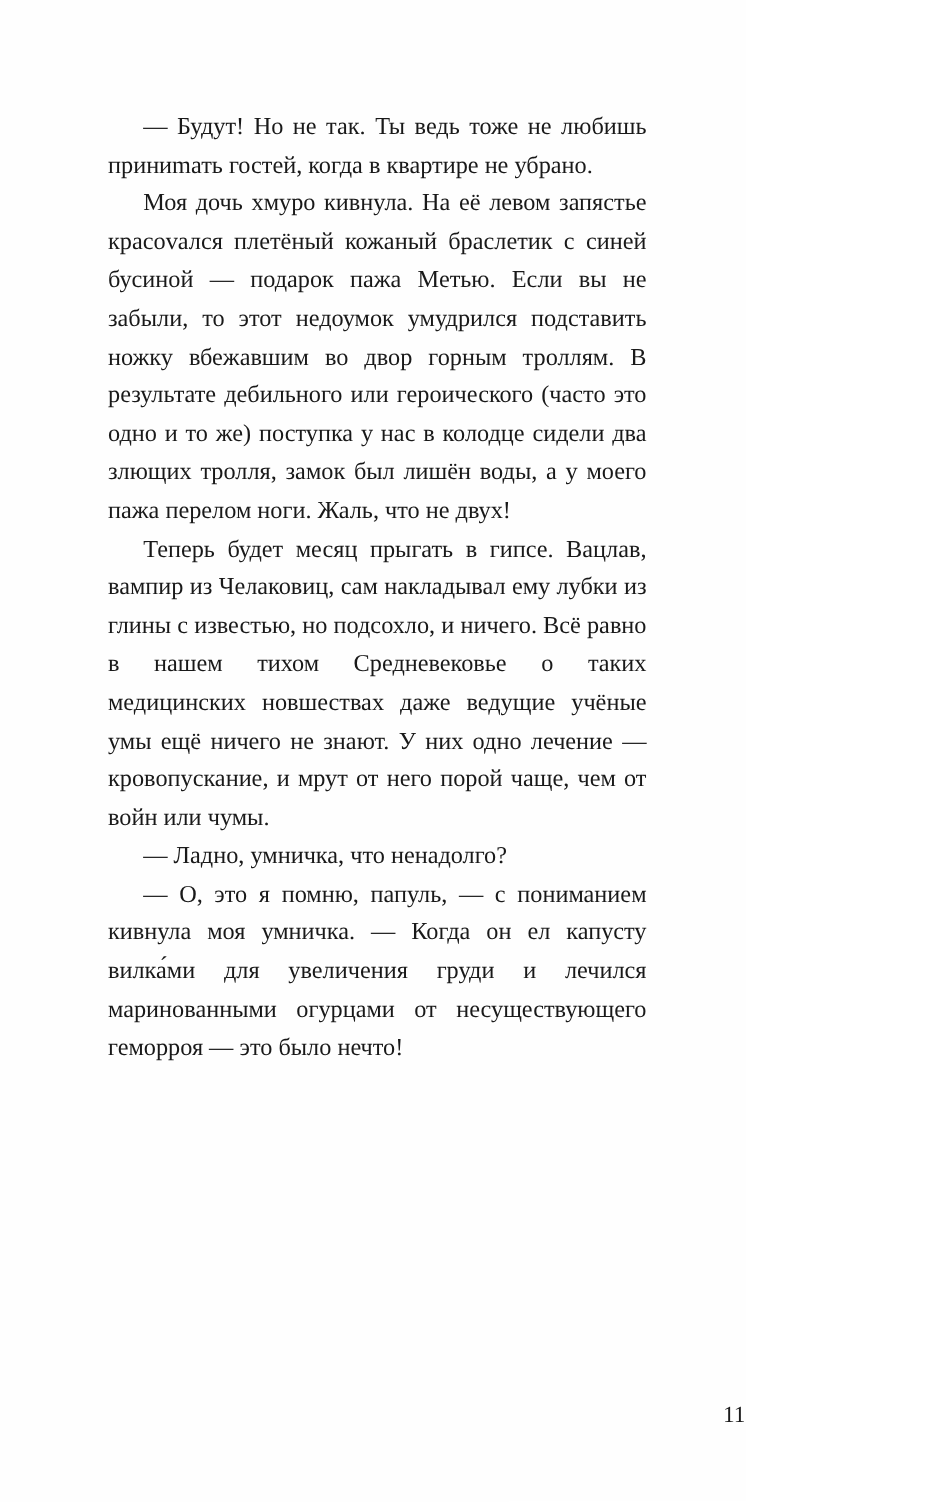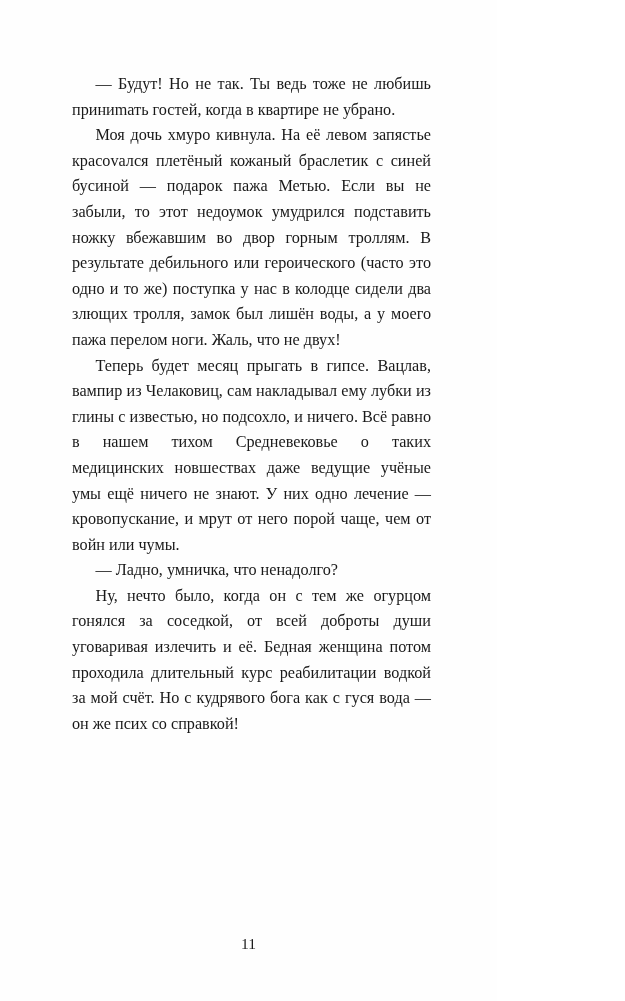--- a/index.html
+++ b/index.html
@@ -32,31 +32,31 @@
   }
   .text-block p {
     margin: 0;
     text-indent: 1.45em;
   }
   .folio {
     position: absolute;
     left: 0;
     right: 0;
     bottom: 48px;
-    text-align: center;
+    text-align: right;
     font-size: 15.5px;
     color: #1c1c1c;
     font-family: "Liberation Serif", "DejaVu Serif", serif;
   }
 </style>
 </head>
 <body>
 
 <div class="page">
   <div class="text-block">
     <p>— Будут! Но не так. Ты ведь тоже не любишь прини­mать гостей, когда в квартире не убрано.</p>
     <p>Моя дочь хмуро кивнула. На её левом запястье красо­vался плетёный кожаный браслетик с синей бусиной — подарок пажа Метью. Если вы не забыли, то этот недо­умок умудрился подставить ножку вбежавшим во двор горным троллям. В результате дебильного или героиче­ского (часто это одно и то же) поступка у нас в колодце сидели два злющих тролля, замок был лишён воды, а у моего пажа перелом ноги. Жаль, что не двух!</p>
     <p>Теперь будет месяц прыгать в гипсе. Вацлав, вампир из Челаковиц, сам накладывал ему лубки из глины с из­вестью, но подсохло, и ничего. Всё равно в нашем тихом Средневековье о таких медицинских новшествах даже ведущие учёные умы ещё ничего не знают. У них одно лечение — кровопускание, и мрут от него порой чаще, чем от войн или чумы.</p>
     <p>— Ладно, умничка, что ненадолго?</p>
-    <p>Ну, нечто было, когда он с тем же огурцом гонялся за соседкой, от всей доброты души уговаривая излечить и её. Бедная женщина потом проходила длительный курс реабилитации водкой за мой счёт. Но с кудрявого бога как с гуся вода — он же псих со справкой!</p>
+    <p>— О, это я помню, папуль, — с пониманием кивнула моя умничка. — Когда он ел капусту вилка́ми для увели­чения груди и лечился маринованными огурцами от не­существующего геморроя — это было нечто!</p>
   </div>
   <div class="folio">11</div>
 </div>
 
 </body></html>

